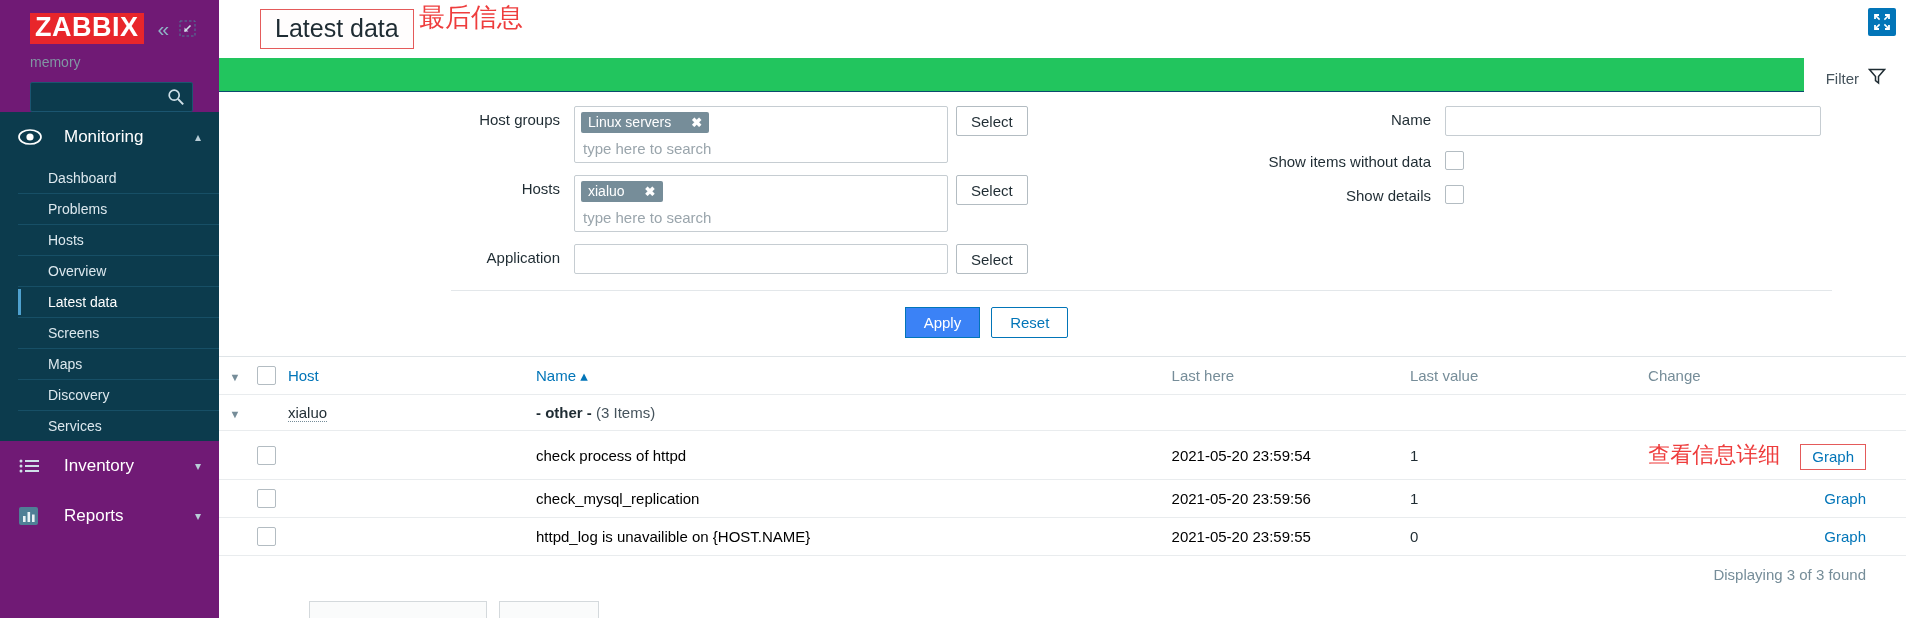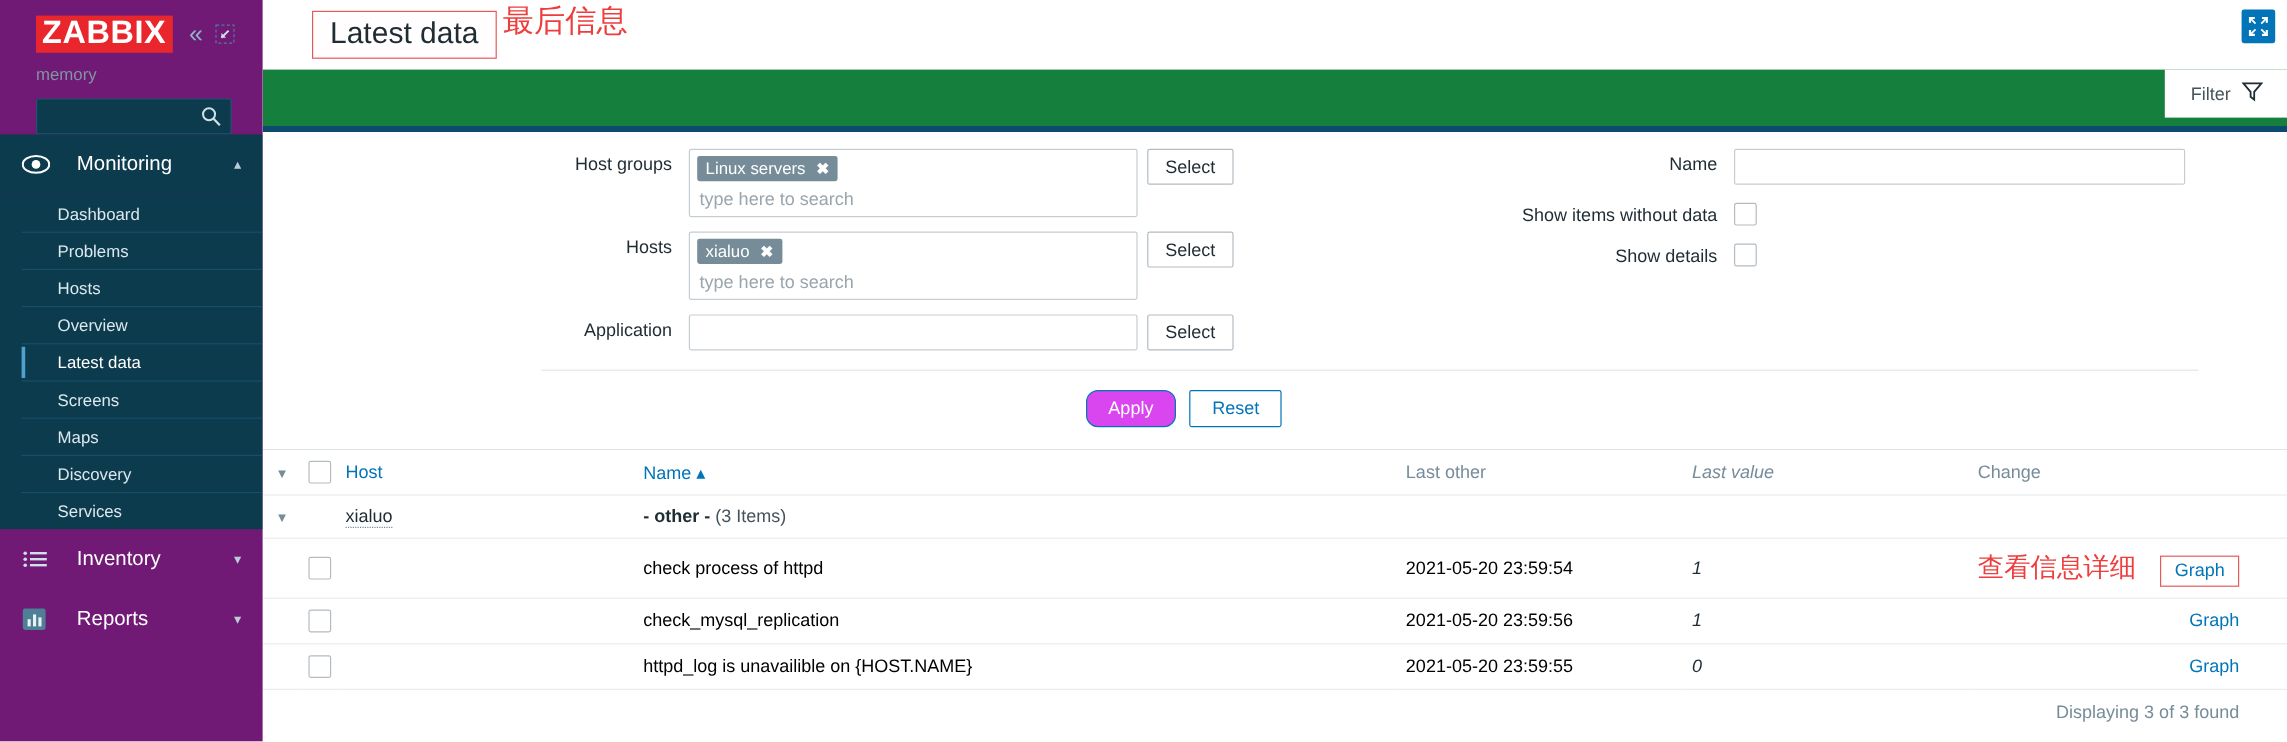--- a/index.html
+++ b/index.html
@@ -90,22 +90,22 @@
     position: absolute; left: 200px; top: 0;
     color: #ee3d3d; font-size: 26px; font-family: "DejaVu Sans", sans-serif;
   }
   .kiosk-btn {
     position: absolute; right: 10px; top: 8px; width: 28px; height: 28px;
     background: #0275b8; border-radius: 2px; cursor: pointer;
     display: flex; align-items: center; justify-content: center;
   }
 
   .filtertab-row {
-    height: 52px; background: #15803d; position: relative;
-    border-bottom: 5px solid #0c4a6e;
+    height: 34px; background: #22c55e; position: relative;
+    border-bottom: 1px solid #0c4a6e;
   }
   .filter-tab {
     position: absolute; right: 0; top: 0; height: 40px; min-width: 100px;
     background: #ffffff; display: flex; align-items: center; justify-content: center;
     gap: 9px; padding: 0 20px 0 22px; cursor: pointer;
   }
   .filter-tab .ftxt { color: #45535c; font-size: 15px; }
 
   .filter-body { background: #ffffff; padding: 14px 12px 0 0; position: relative; }
   .filter-cols { display: flex; }
@@ -118,21 +118,21 @@
     padding-right: 14px; padding-top: 5px;
   }
   .fcol-left .flabel { width: 355px; flex: 0 0 355px; }
   .fcol-right .flabel { width: 338px; flex: 0 0 338px; }
 
   .multiselect {
     width: 374px; min-height: 54px; border: 1px solid #c6cdd2; background: #fff;
     border-radius: 2px; padding: 5px 6px 2px 6px;
   }
   .ms-chip {
-    display: inline-flex; align-items: center; gap: 9px;
+    display: inline-flex; align-items: center; gap: 20px;
     background: #768d99; color: #ffffff; font-size: 14px;
     padding: 2px 7px 3px 7px; border-radius: 2px; cursor: pointer;
   }
   .ms-chip .xx { font-size: 13px; font-weight: bold; }
   .ms-ph { color: #9aa5ac; font-size: 15px; padding: 7px 2px 3px 2px; }
 
   .plain-input {
     width: 374px; height: 30px; border: 1px solid #c6cdd2; background: #fff;
     border-radius: 2px; outline: none; font-size: 15px; padding: 0 7px;
     font-family: "Liberation Sans", sans-serif; color: #1f2c33;
@@ -148,22 +148,22 @@
   .cbox {
     width: 19px; height: 19px; border: 1px solid #b3bcc2; background: #fff;
     border-radius: 2px; cursor: pointer; margin-top: 3px;
   }
 
   .filter-sep {
     margin: 4px 62px 0 232px; border-top: 1px solid #e3e7ea;
   }
   .btn-row { display: flex; justify-content: center; gap: 11px; padding: 16px 0 18px 0; margin-left: -180px; }
   .btn-apply {
-    background: #d946ef; color: #fff; border: 1px solid #0275b8;
-    border-radius: 10px; font-size: 15px; padding: 6px 18px; cursor: pointer;
+    background: #3b82f6; color: #fff; border: 1px solid #0275b8;
+    border-radius: 0; font-size: 15px; padding: 6px 18px; cursor: pointer;
     font-family: "Liberation Sans", sans-serif;
     margin-left: 40px;
   }
   .btn-reset {
     background: #fff; color: #0275b8; border: 1px solid #0275b8;
     border-radius: 2px; font-size: 15px; padding: 6px 18px; cursor: pointer;
     font-family: "Liberation Sans", sans-serif;
   }
 
   
@@ -173,21 +173,21 @@
     font-size: 15px; text-align: left; font-weight: normal;
     padding: 9px 6px; border-bottom: 1px solid #e9ecee;
   }
   table.latest th { color: #768d99; }
   .th-link { color: #0275b8; cursor: pointer; }
   .col-arrow { width: 32px; text-align: center !important; }
   .col-cb { width: 30px; }
   .col-host { width: 250px; }
   .col-name { width: 640px; }
   .col-check { width: 240px; }
-  .col-value { width: 240px; font-style: italic; }
+  .col-value { width: 240px; }
   .col-change { width: 260px; }
   .arrow-down { color: #768d99; font-size: 11px; cursor: pointer; }
   .row-cb { width: 19px; height: 19px; border: 1px solid #b3bcc2; background: #fff; border-radius: 2px; cursor: pointer; }
   .host-link {
     color: #1f2c33; border-bottom: 1px dotted #768d99; cursor: pointer;
   }
   .group-name b { color: #1f2c33; }
   .group-name span { color: #45535c; }
   .val-cell { color: #1f2c33; }
   .graph-link { color: #0275b8; cursor: pointer; font-size: 15px; }
@@ -412,21 +412,21 @@
             <th class="col-cb">
               <div class="row-cb"></div>
             </th>
             <th class="col-host">
               <span class="th-link">Host</span>
             </th>
             <th class="col-name">
               <span class="th-link">Name</span>
               <span class="th-link">▴</span>
             </th>
-            <th class="col-check">Last other</th>
+            <th class="col-check">Last here</th>
             <th class="col-value">Last value</th>
             <th class="col-change">Change</th>
           </tr>
         </thead>
         <tbody>
           <tr>
             <td class="col-arrow">
               <span class="arrow-down">▼</span>
             </td>
             <td class="col-cb"></td>

